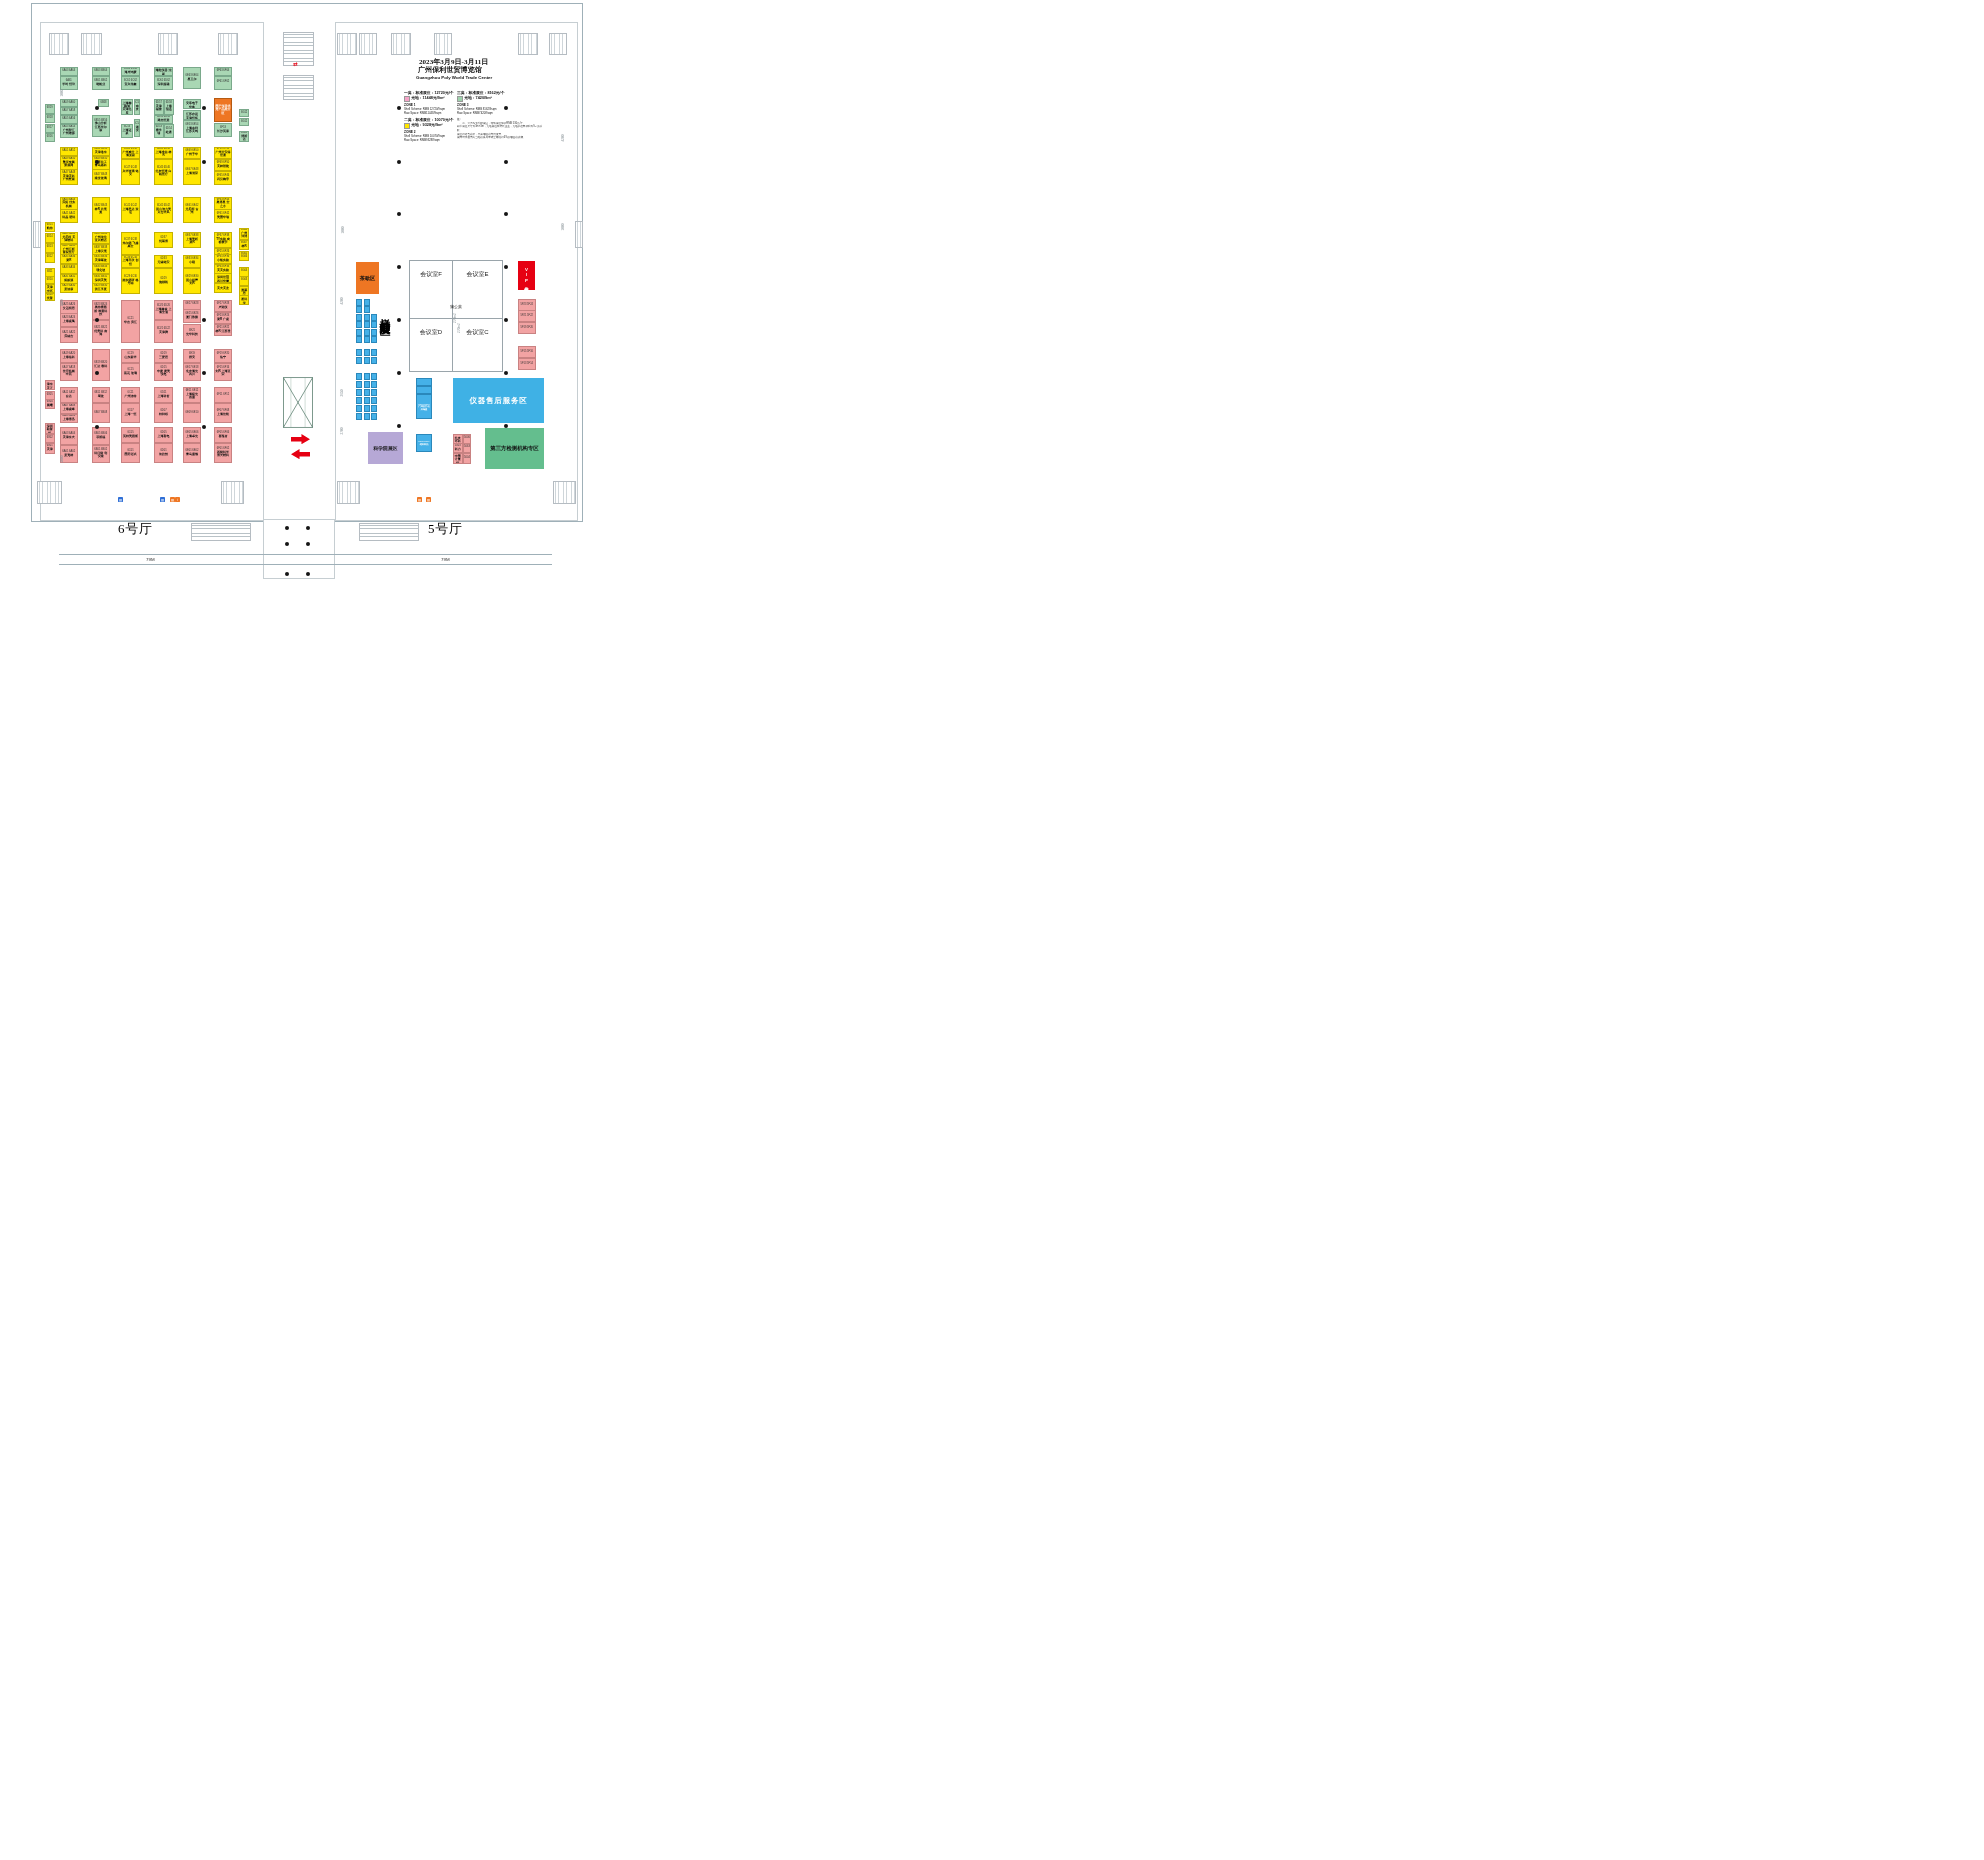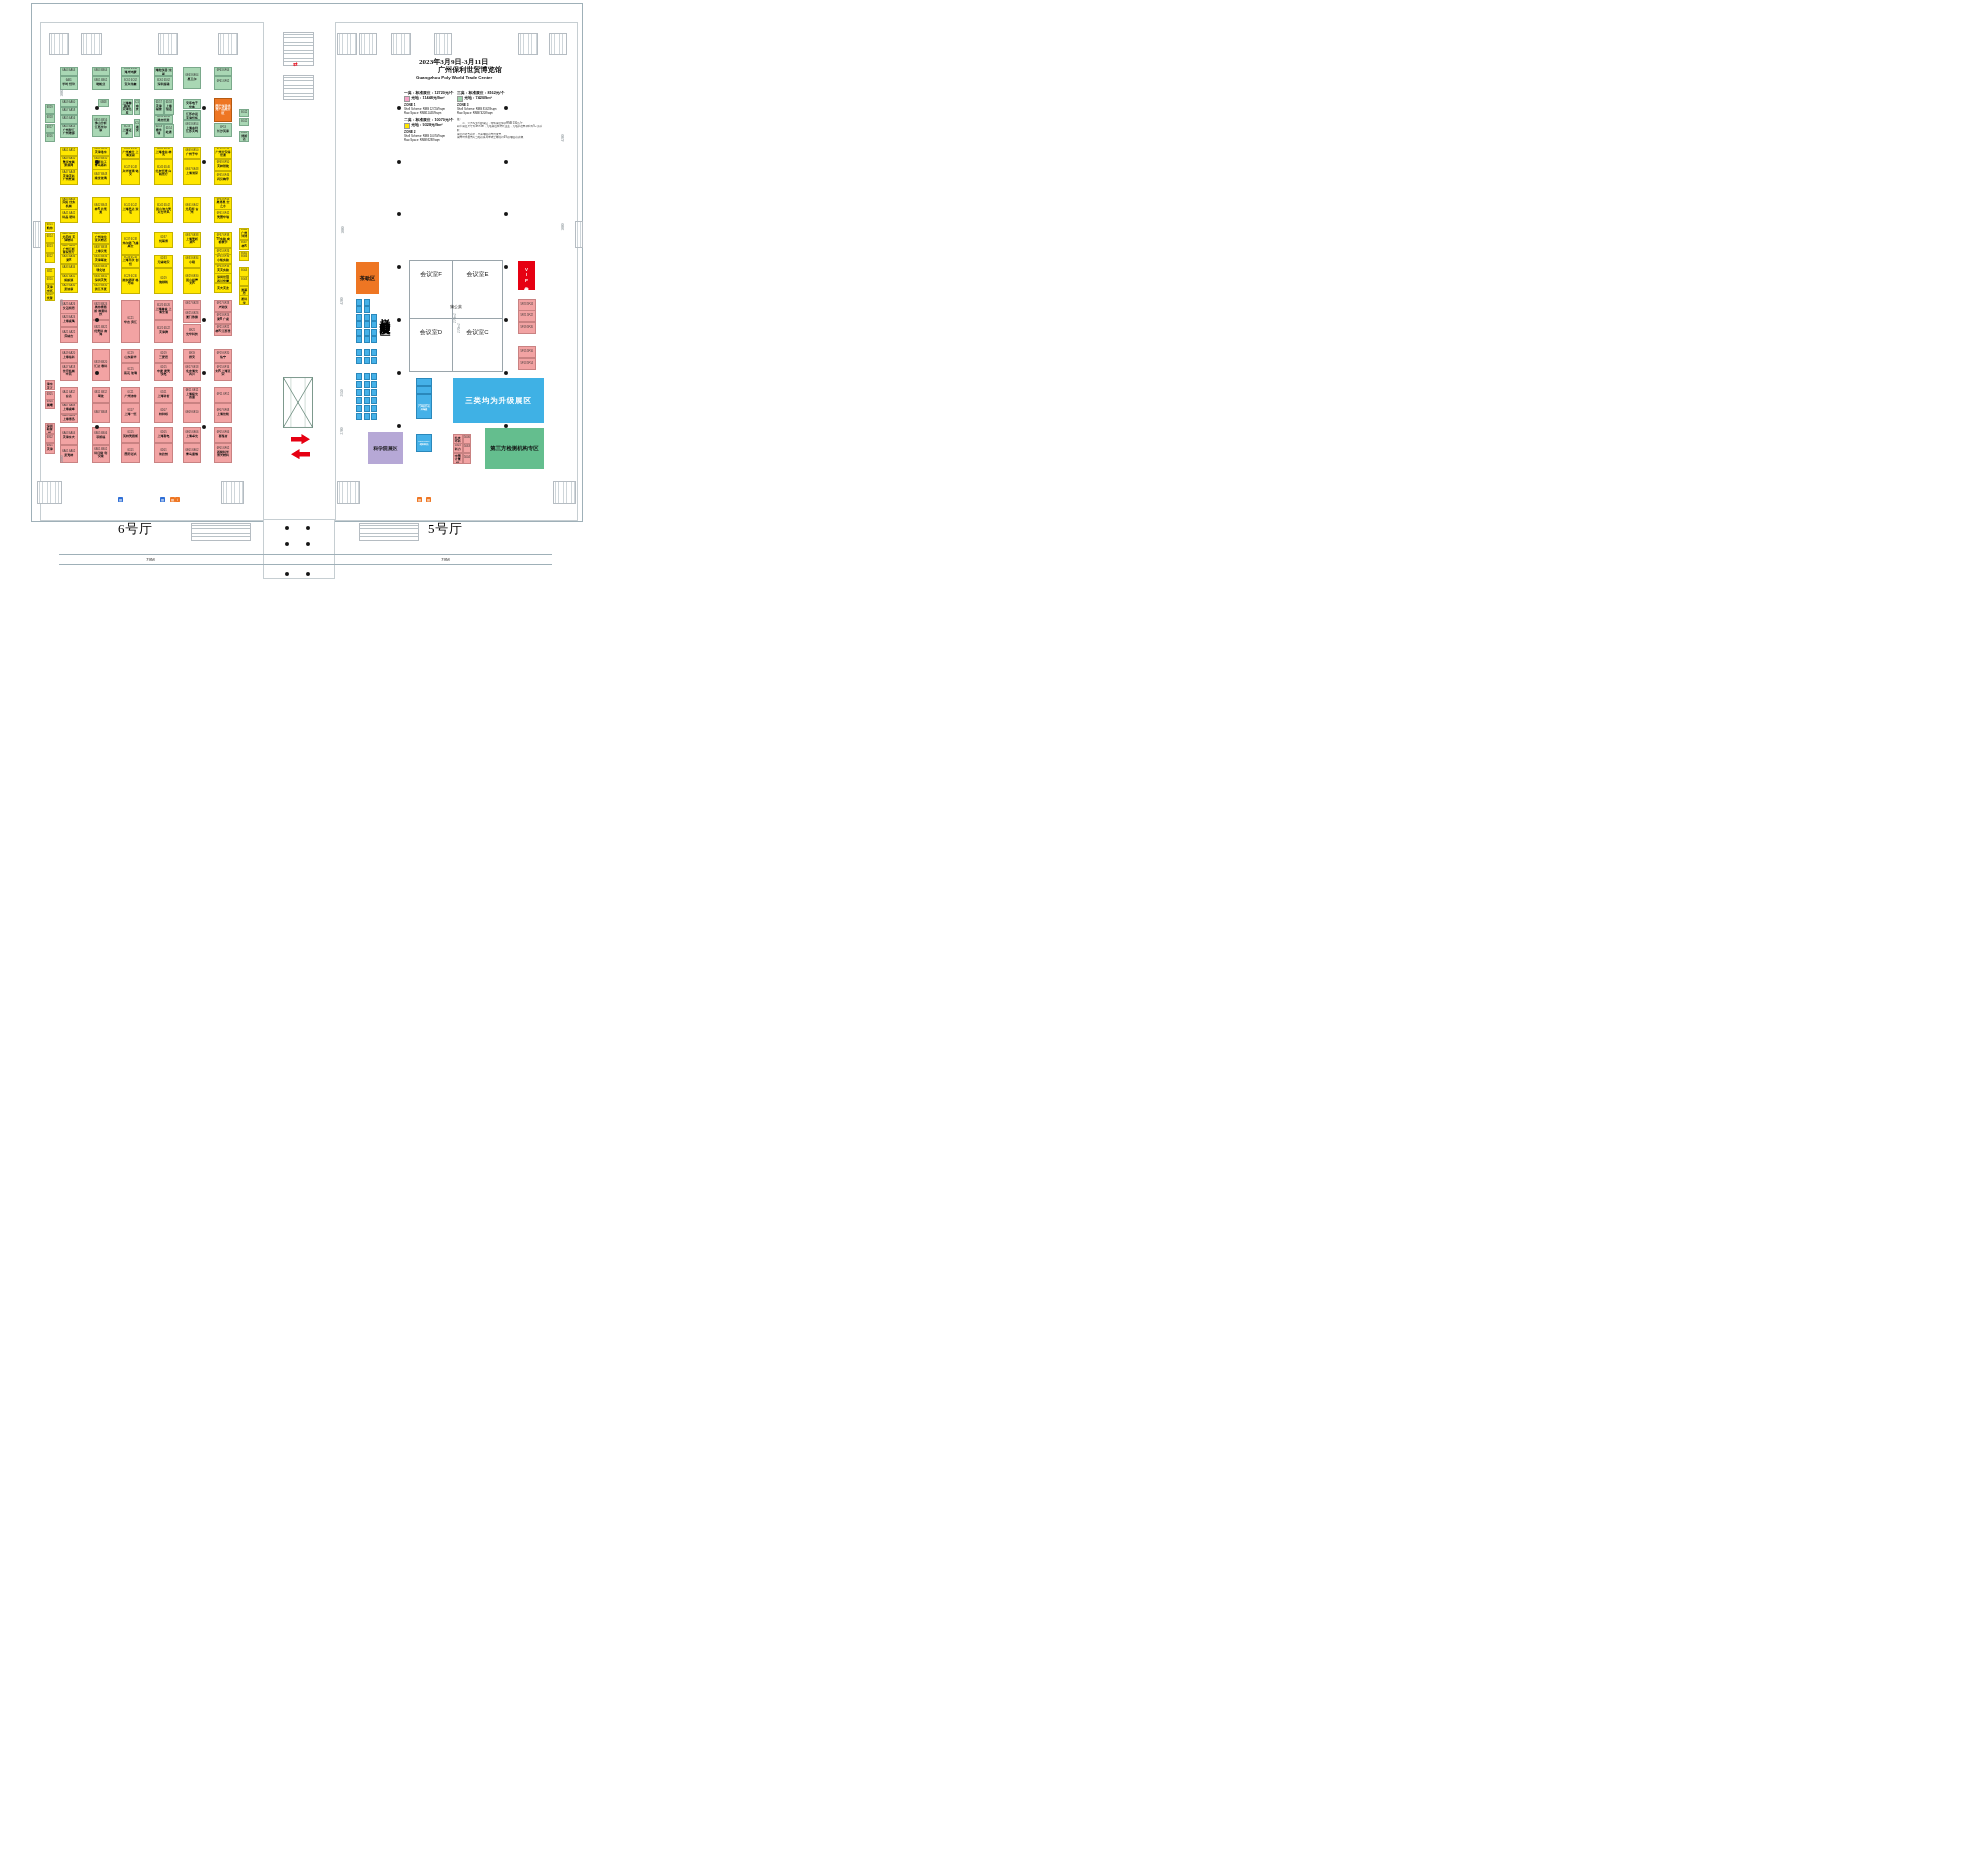--- a/index.html
+++ b/index.html
@@ -45,21 +45,21 @@
   #meeting{position:absolute;left:409px;top:260px;width:92px;height:110px;border:0.6px solid #9aa5ab;background:#fff;z-index:3;}
   .mr{position:absolute;box-sizing:border-box;}
   .q-f{left:0;top:0;width:43px;height:58px;border-right:0.4px solid #9aa5ab;border-bottom:0.4px solid #9aa5ab;}
   .q-e{left:43px;top:0;width:49px;height:58px;border-bottom:0.4px solid #9aa5ab;}
   .q-d{left:0;top:58px;width:43px;height:52px;border-right:0.4px solid #9aa5ab;}
   .q-c{left:43px;top:58px;width:49px;height:52px;}
   .mr span{position:absolute;left:0;right:0;top:8.7px;text-align:center;font-size:6px;color:#222;}
   .dandelion{position:absolute;left:0;right:0;top:43px;text-align:center;font-size:4px;color:#222;}
   
   .title1{left:419px;top:57px;font-size:7.1px;font-weight:700;font-family:"Liberation Serif","DejaVu Serif",serif;}
-  .title2{left:438px;top:65px;font-size:7.1px;font-weight:700;font-family:Liberation Sans, sans-serif;}
+  .title2{left:418px;top:65px;font-size:7.1px;font-weight:700;font-family:Liberation Sans, sans-serif;}
   .title3{left:416px;top:75px;font-size:4.4px;font-weight:700;}
   .lg{position:absolute;width:52px;z-index:4;}
   .lg .cn{font-size:3.8px;font-weight:700;color:#111;line-height:1.3;white-space:nowrap;}
   .lg .row{display:flex;align-items:center;gap:1.2px;}
   .sw{width:4px;height:4px;border:0.4px solid #999;flex:0 0 auto;}
   .sw1{background:#f5a3c7;} .sw2{background:#ffe600;} .sw3{background:#9ed2ac;}
   .lg .zn{font-size:3.2px;font-weight:700;margin-top:0.8px;}
   .lg .en{font-size:2.8px;color:#222;white-space:nowrap;}
   .note{position:absolute;left:457px;top:118px;width:88px;font-size:2.6px;color:#333;line-height:1.4;z-index:4;}
   .note .nt{font-weight:700;}
@@ -800,21 +800,21 @@
       <div class="bluecell" style="left: 356px; top: 405px; width: 6.4px; height: 7.1px;"></div>
       <div class="bluecell" style="left: 364px; top: 405px; width: 6.4px; height: 7.1px;"></div>
       <div class="bluecell" style="left: 371px; top: 405px; width: 6.4px; height: 7.1px;"></div>
       <div class="bluecell" style="left: 356px; top: 413px; width: 6.4px; height: 7.1px;"></div>
       <div class="bluecell" style="left: 364px; top: 413px; width: 6.4px; height: 7.1px;"></div>
       <div class="bluecell" style="left: 371px; top: 413px; width: 6.4px; height: 7.1px;"></div>
     </div>
 
   <div class="zone tea">茶歇区</div>
   <div class="zone vip">VIP休息室</div>
-  <div class="zone service">三类均为升级展区</div>
+  <div class="zone service">仪器售后服务区</div>
   <div class="zone academy">科学院展区</div>
   <div class="zone third">第三方检测机构专区</div>
   <div class="sample">样品前处理展区</div>
 
   <div id="meeting">
     <div class="mr q-f">
         <span>会议室F</span>
       </div>
     <div class="mr q-e">
         <span>会议室E</span>

